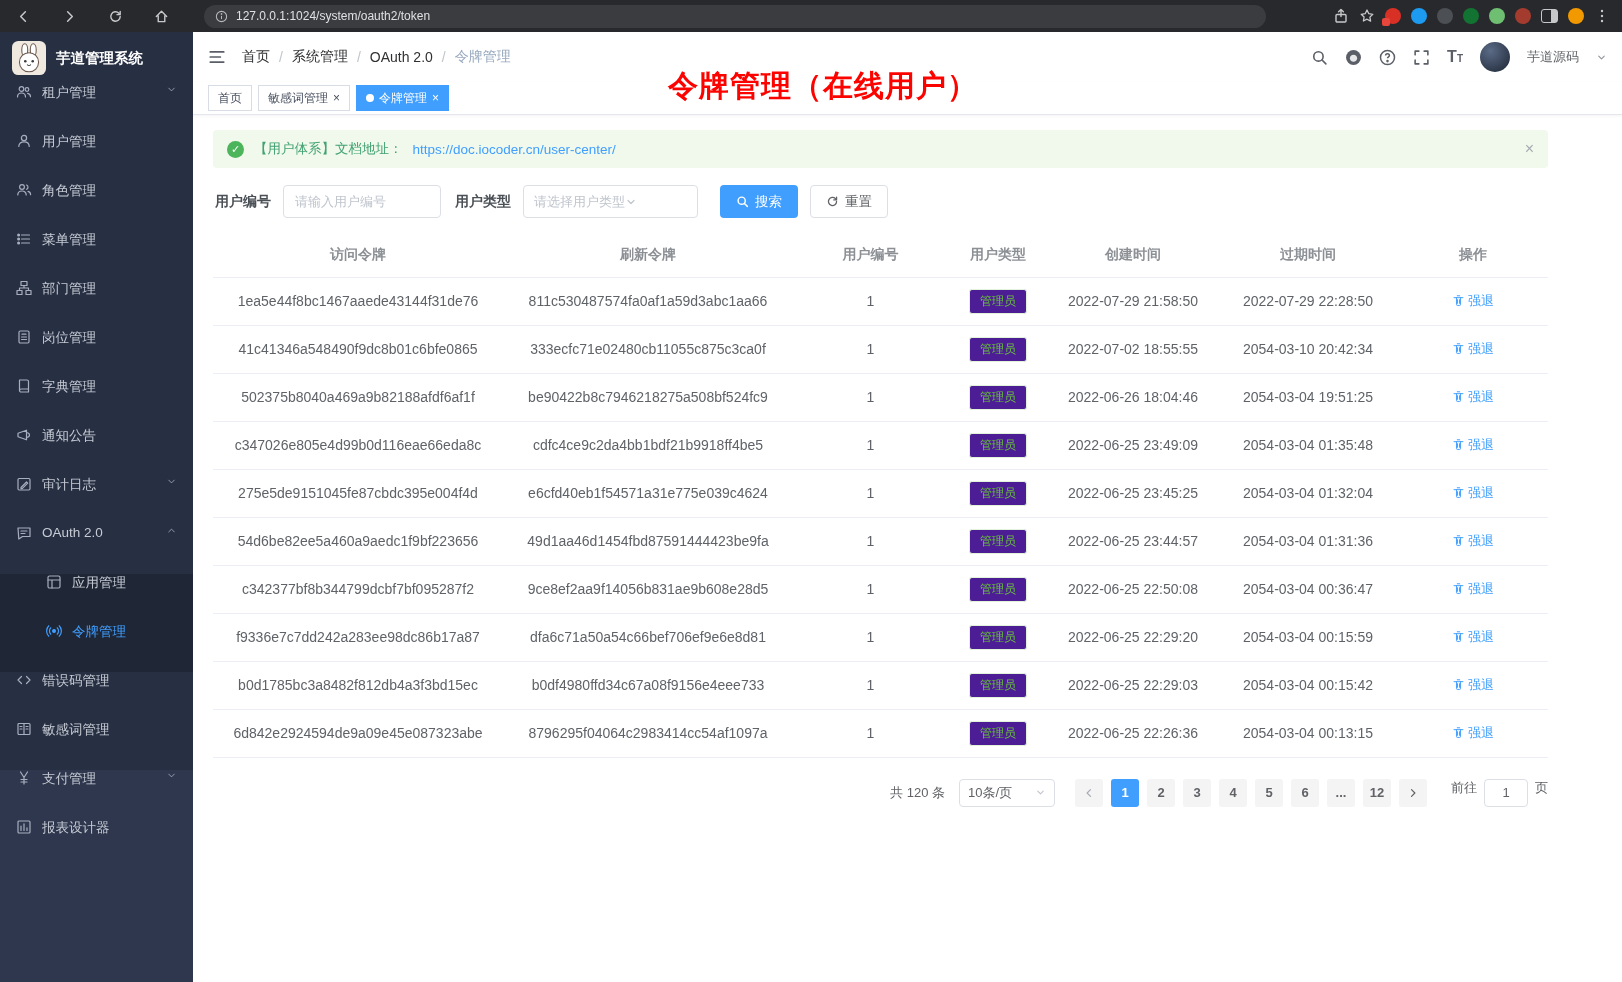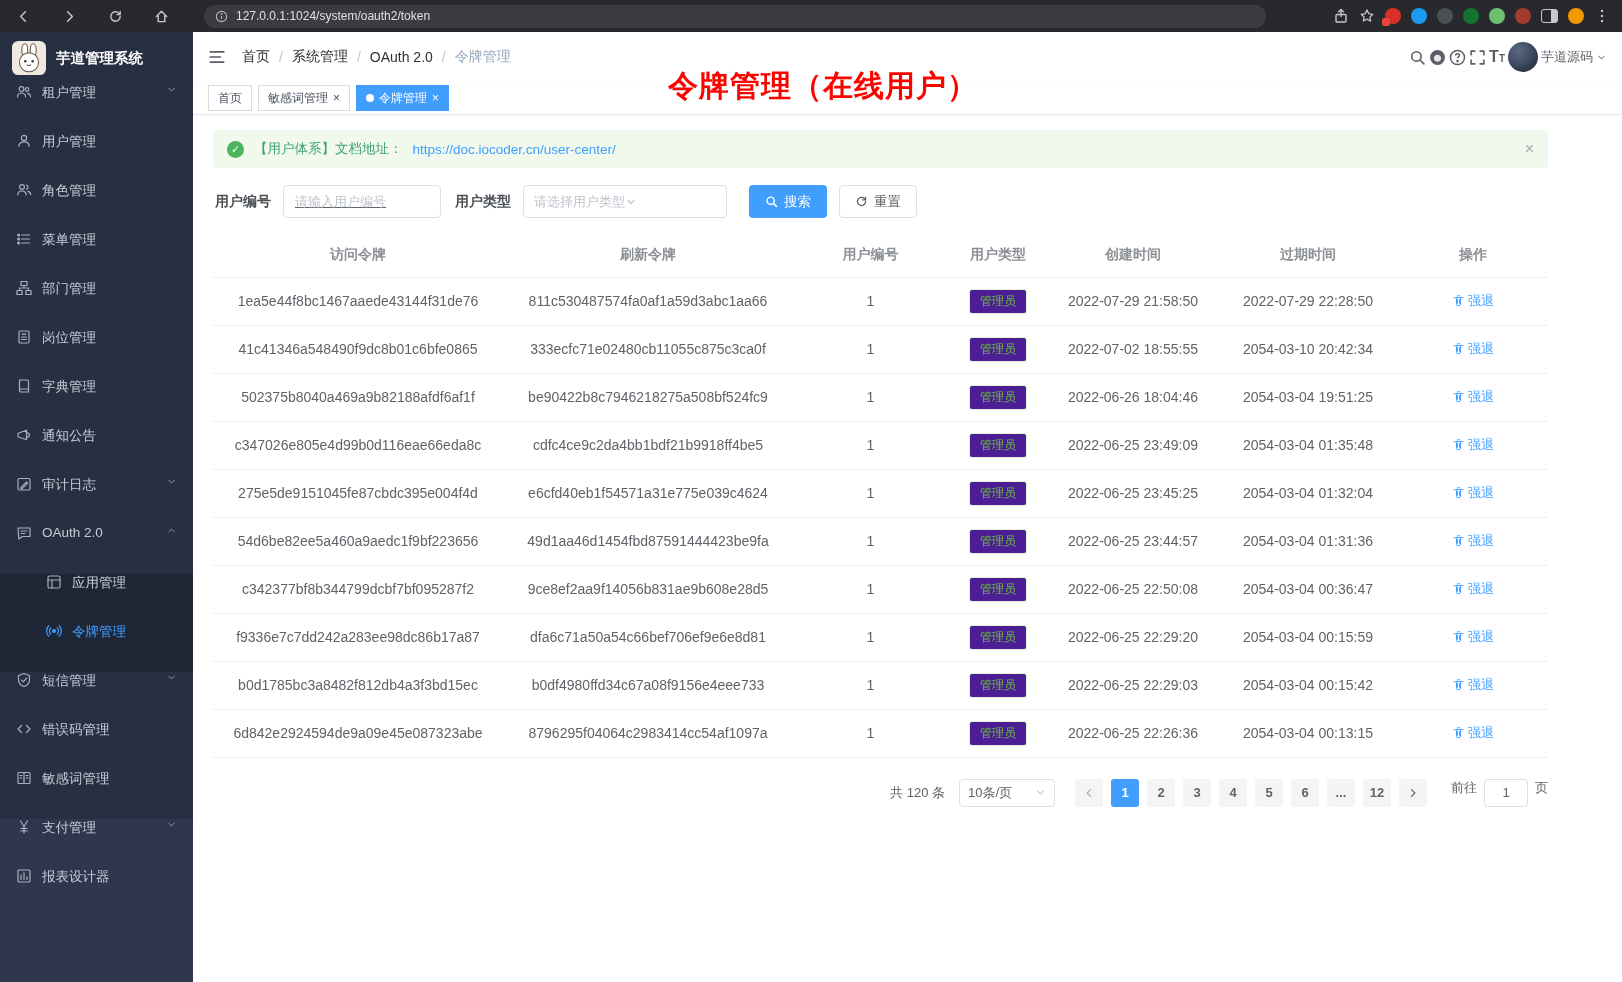--- a/index.html
+++ b/index.html
@@ -38,21 +38,21 @@
   .main { flex:1; display:flex; flex-direction:column; background:#fff; min-width:0; }
 
   
   .hdr { height:50px; display:flex; align-items:center; padding:0 15px; gap:16px; }
   .hamburger { color:#5a5e66; cursor:pointer; line-height:0; }
   .hamburger .ic { width:18px; height:18px; }
   .bc { display:flex; align-items:center; gap:9px; font-size:14px; }
   .bc-item { color:#303133; cursor:pointer; }
   .bc-item.last { color:#97a8be; cursor:default; }
   .bc-sep { color:#c0c4cc; }
-  .hdr-right { margin-left:auto; display:flex; align-items:center; gap:3px; color:#5a5e66; }
+  .hdr-right { margin-left:auto; display:flex; align-items:center; gap:17px; color:#5a5e66; }
   .hdr-right .ic { width:17px; height:17px; cursor:pointer; }
   .fontsize { font-weight:700; font-size:16px; cursor:pointer; }
   .fontsize small { font-size:10px; font-weight:700; }
   .avatar { width:30px; height:30px; border-radius:50%; background:radial-gradient(circle at 35% 30%, #5b6b86, #1d2534); cursor:pointer; flex:none; }
   .uname { font-size:13px; color:#606266; cursor:pointer; }
   .caret-dn { color:#909399; line-height:0; cursor:pointer; }
   .caret-dn .ic { width:11px; height:11px; }
 
   
   .tabbar { height:33px; display:flex; align-items:center; gap:6px; padding:0 15px; border-bottom:1px solid #e4e7ed; box-shadow:0 1px 3px rgba(0,0,0,.05); }
@@ -65,23 +65,23 @@
   .content { flex:1; padding:15px 74px 0 20px; position:relative; }
 
   .alert { height:38px; background:#f0f9eb; border-radius:4px; display:flex; align-items:center; gap:10px; padding:0 14px; margin-bottom:17px; font-size:13.5px; }
   .alert-check { width:17px; height:17px; border-radius:50%; background:#4cb45a; color:#fff; display:flex; align-items:center; justify-content:center; font-size:11px; flex:none; }
   .alert-text { color:#42a273; }
   .alert-link { color:var(--primary); cursor:pointer; }
   .alert-close { margin-left:auto; color:#a8abb2; font-size:16px; cursor:pointer; }
 
   .filters { display:flex; align-items:center; gap:12px; margin-bottom:4px; }
   .f-label { font-weight:700; color:#4a5056; font-size:14px; margin-left:2px; }
-  .f-input { width:158px; height:33px; border:1px solid #dcdfe6; border-radius:4px; padding:0 11px; font-size:13px; color:#606266; outline:none; font-family:inherit;text-decoration:underline; }
+  .f-input { width:158px; height:33px; border:1px solid #dcdfe6; border-radius:4px; padding:0 11px; font-size:13px; color:#606266; outline:none; font-family:inherit; }
   .f-input::placeholder { color:#bfc4cd; }
-  .f-select { width:204px; height:33px; border:1px solid #dcdfe6; border-radius:4px; display:flex; align-items:center; padding:0 10px; color:#bfc4cd; font-size:13px; cursor:pointer; margin-right:10px; }
+  .f-select { width:175px; height:33px; border:1px solid #dcdfe6; border-radius:4px; display:flex; align-items:center; padding:0 10px; color:#bfc4cd; font-size:13px; cursor:pointer; margin-right:10px; }
   .f-select .ic { width:12px; height:12px; color:#c0c4cc; }
   .btn { height:33px; border-radius:4px; display:inline-flex; align-items:center; gap:6px; padding:0 15px; font-size:13.5px; cursor:pointer; border:1px solid transparent; font-family:inherit; }
   .btn .ic { width:13px; height:13px; }
   .btn-primary { background:var(--primary); color:#fff; }
   .btn-plain { background:#fff; border-color:#dcdfe6; color:#606266; }
 
   table { width:100%; border-collapse:collapse; table-layout:fixed; margin-top:16px; }
   th { height:43px; color:#8c9095; font-weight:700; font-size:14px; border-bottom:1px solid #ebeef5; text-align:center; }
   td { height:48px; color:#5f6368; font-size:14px; text-align:center; border-bottom:1px solid #ebeef5; overflow:hidden; white-space:nowrap; }
   .badge { display:inline-block; padding:3px 10px; background:#4c1d95; border:1px solid #e1f3d8; color:var(--success); border-radius:3px; font-size:12px; }
@@ -305,34 +305,20 @@
           <span class="mi-label">应用管理</span>
         </div>
         <div class="menu-item sub active">
           <svg viewBox="0 0 16 16" class="ic ">
             <g fill="none" stroke="currentColor" stroke-width="1.2" stroke-linecap="round" stroke-linejoin="round">
               <circle cx="8" cy="8" r="1.4" fill="currentColor"></circle>
               <path d="M4.8 11.2a4.5 4.5 0 0 1 0-6.4M11.2 4.8a4.5 4.5 0 0 1 0 6.4M2.8 13.2a7.3 7.3 0 0 1 0-10.4M13.2 2.8a7.3 7.3 0 0 1 0 10.4"></path>
             </g>
           </svg>
           <span class="mi-label">令牌管理</span>
-        </div>
-        <div class="menu-item">
-          <svg viewBox="0 0 16 16" class="ic ">
-            <g fill="none" stroke="currentColor" stroke-width="1.2" stroke-linecap="round" stroke-linejoin="round">
-              <path d="M8 1.5l5.5 2v4.5c0 3.5-2.5 5.5-5.5 6.5-3-1-5.5-3-5.5-6.5V3.5z"></path>
-              <path d="M5.5 8l1.8 1.8L10.8 6"></path>
-            </g>
-          </svg>
-          <span class="mi-label">短信管理</span>
-          <span class="chev down"><svg viewBox="0 0 16 16" class="ic ">
-              <g fill="none" stroke="currentColor" stroke-width="1.2" stroke-linecap="round" stroke-linejoin="round">
-                <path d="M4 6l4 4 4-4"></path>
-              </g>
-            </svg></span>
         </div>
         <div class="menu-item">
           <svg viewBox="0 0 16 16" class="ic ">
             <g fill="none" stroke="currentColor" stroke-width="1.2" stroke-linecap="round" stroke-linejoin="round">
               <path d="M5.5 4.5L2 8l3.5 3.5M10.5 4.5L14 8l-3.5 3.5"></path>
             </g>
           </svg>
           <span class="mi-label">错误码管理</span>
         </div>
         <div class="menu-item">

